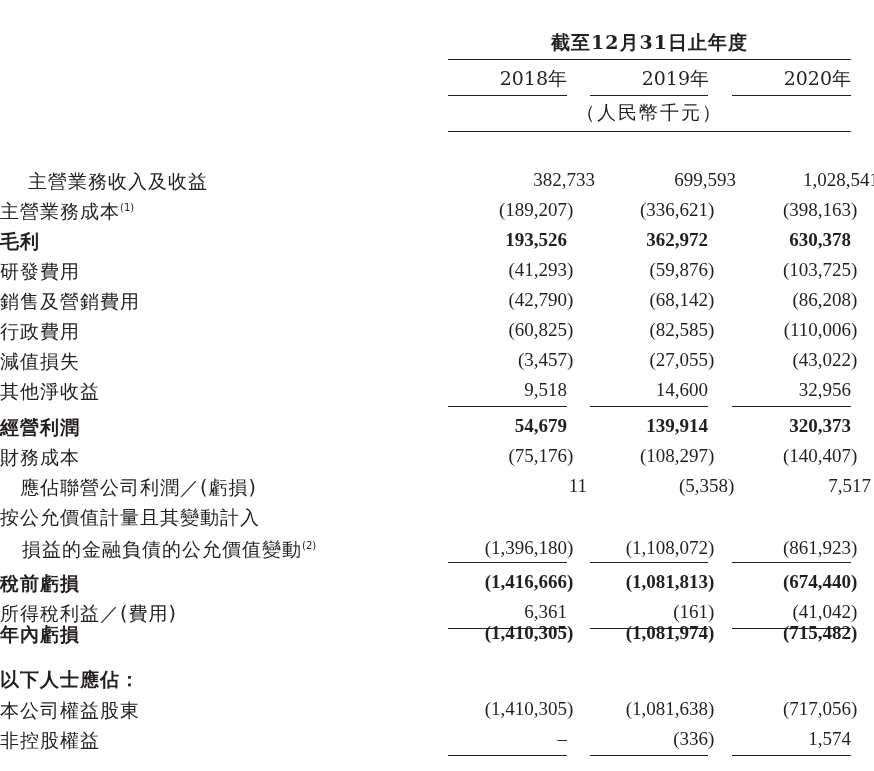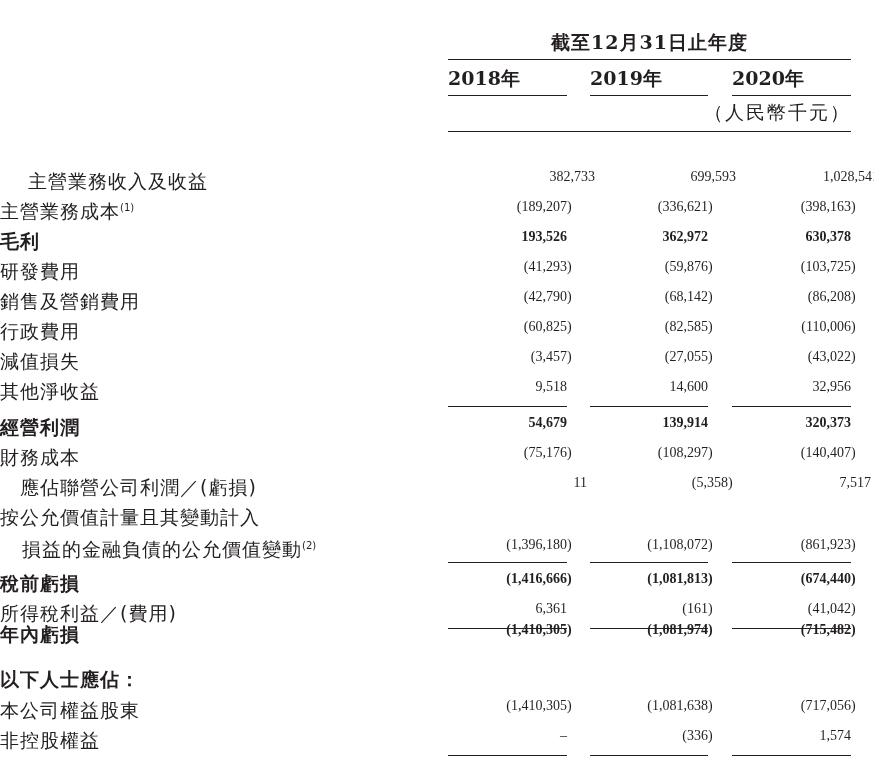--- a/index.html
+++ b/index.html
@@ -7,37 +7,37 @@
       width: 874px; height: 771px; position: relative; overflow: hidden;
       font-family: "DejaVu Serif", "Liberation Serif", serif;
       color: #231f20;
     }
     .hdr-title {
       position: absolute; left: 448px; width: 403px; top: 30px;
       text-align: center; font-size: 19px; font-weight: bold; letter-spacing: 1px;
     }
     .rule { position: absolute; height: 1px; background: #231f20; }
     .year {
-      position: absolute; top: 66px; width: 119px; text-align: left;
-      font-size: 19px; font-weight: bold;
+      position: absolute; top: 66px; width: 119px; text-align: right;
+      font-size: 19px; font-weight: normal;
     }
     .unit {
       position: absolute; left: 448px; width: 403px; top: 100px;
-      text-align: right; font-size: 19px; letter-spacing: 2px;
+      text-align: center; font-size: 19px; letter-spacing: 2px;
     }
     .row { position: absolute; left: 0; width: 874px; height: 30px; }
     .label {
       position: absolute; left: 0; top: 0; font-size: 19px; white-space: nowrap;
       font-family: "DejaVu Sans", "Liberation Sans", sans-serif; letter-spacing: 1px;
     }
     .label.indent { left: 22px; }
     .label sup { font-size: 10px; vertical-align: 7px; letter-spacing: 0; }
     .bold .label, .bold .val { font-weight: bold; }
     .val {
-      position: absolute; top: 0; font-size: 14px; text-align: left; white-space: nowrap;
+      position: absolute; top: 0; font-size: 19px; text-align: left; white-space: nowrap;
       font-family: "Liberation Serif", "DejaVu Serif", serif;
     }
     .c0 { right: calc(874px - 567px); }
     .c1 { right: calc(874px - 708px); }
     .c2 { right: calc(874px - 851px); }
     .val .paren { display: inline-block; width: 0; overflow: visible; }
   </style>
 </head>
 <body>
 

